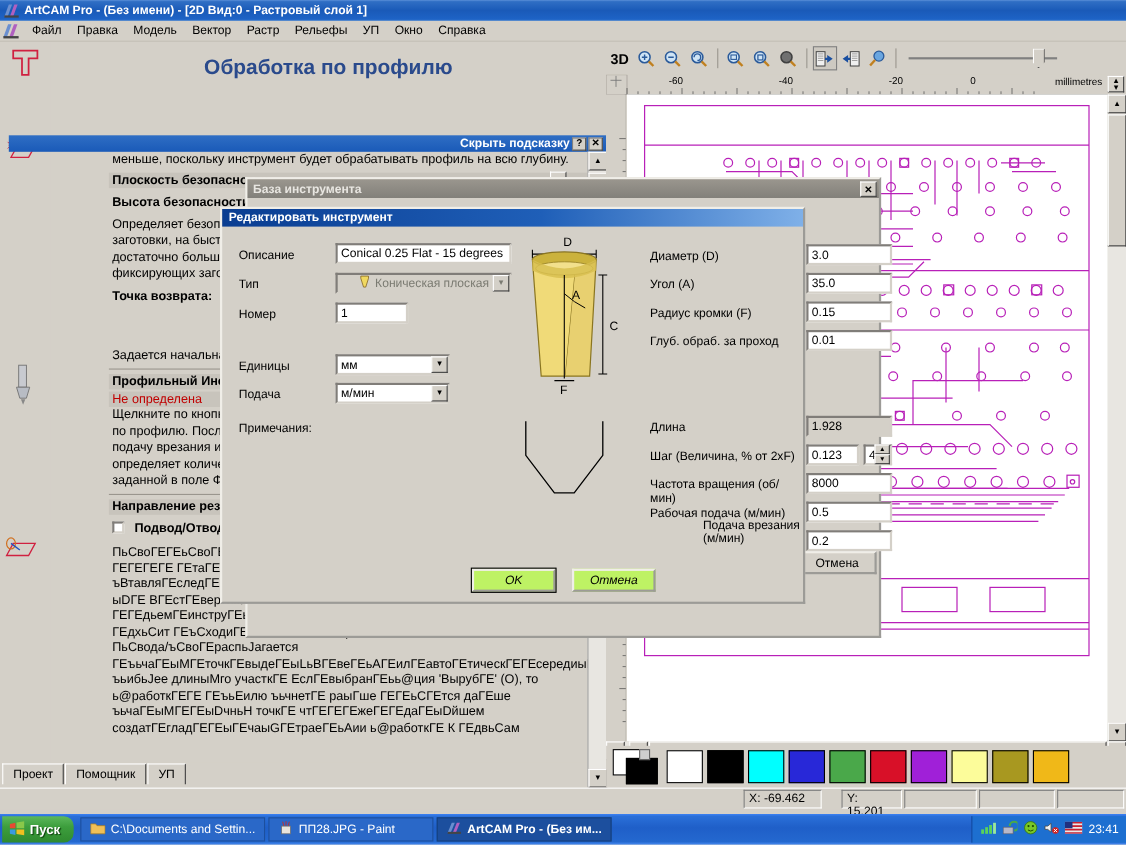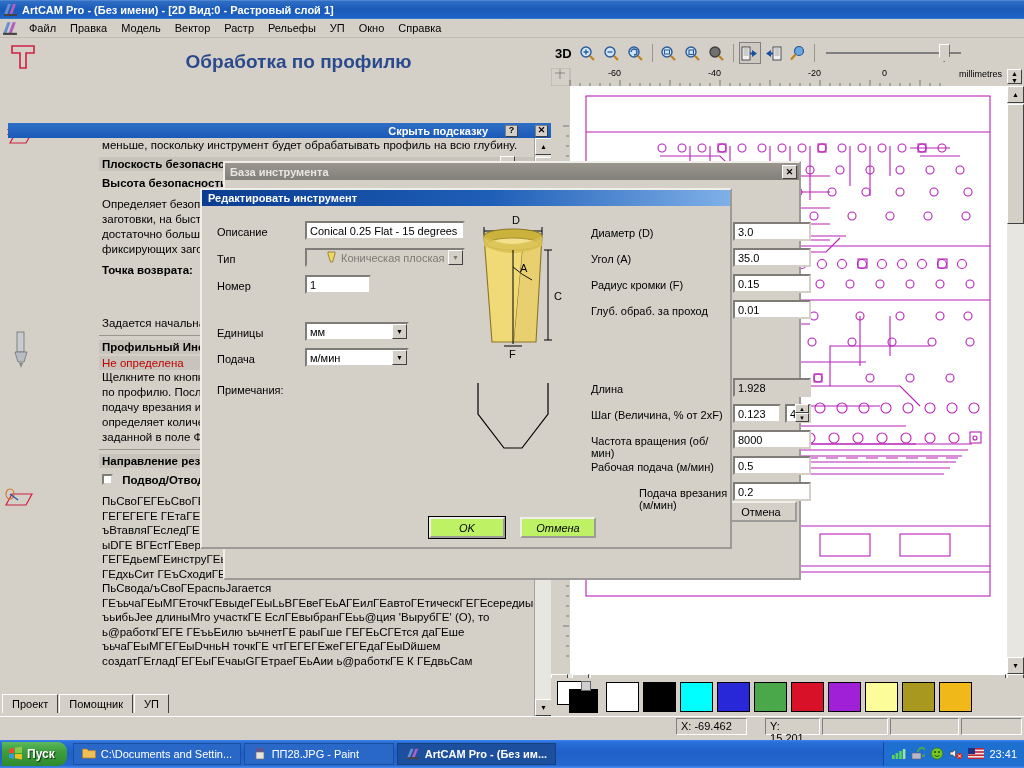--- a/index.html
+++ b/index.html
@@ -45,21 +45,21 @@
   }
   .assist-title {
     position: absolute; left: 0; top: 0; width: 505px; height: 48px;
     display: flex; align-items: center; justify-content: center;
     color: #2a4a8c; font-size: 19px; font-weight: bold;
   }
   .hidehint-bar {
     position: absolute; left: -38px; top: 85px; width: 543px; height: 15px;
     background: linear-gradient(to bottom,#2f6ec4,#1a5ab8);
     color: #fff; font-size: 11px; font-weight: bold;
-    display: flex; align-items: center; justify-content: flex-end; gap: 17px; padding-right: 3px;
+    display: flex; align-items: center; justify-content: flex-end; gap: 2px; padding-right: 3px;
   }
   .hb-btn {
     width: 13px; height: 12px; background: #d4d0c8; color: #000;
     border: 1px solid #808080; border-right-color:#404040; border-bottom-color:#404040;
     font-size: 9px; font-weight: bold; display: flex; align-items: center; justify-content: center;
     font-family: "Liberation Sans", sans-serif; line-height: 1;
   }
   .helpbody {
     position: absolute; left: -38px; top: 100px; width: 543px; height: 578px;
     overflow: hidden; font-size: 11.5px; color: #000;
@@ -948,20 +948,20 @@
       <div>▲</div>
       <div>▼</div>
     </span>
 
     <span class="et-label" style="left:389px; top:245px;">Частота вращения (об/мин)</span>
     <span class="et-input" style="left:531px; top:240px; width:78px; height:19px;">8000</span>
 
     <span class="et-label" style="left:389px; top:271px;">Рабочая подача (м/мин)</span>
     <span class="et-input" style="left:531px; top:266px; width:78px; height:19px;">0.5</span>
 
-    <span class="et-label" style="left:389px; top:297px;padding-left:48px;">Подача врезания (м/мин)</span>
+    <span class="et-label" style="left:389px; top:282px;padding-left:48px;">Подача врезания (м/мин)</span>
     <span class="et-input" style="left:531px; top:292px; width:78px; height:19px;">0.2</span>
 
     <span class="etbtn def" style="left:227px; top:327px; width:76px;">OK</span>
     <span class="etbtn" style="left:318px; top:327px; width:76px;">Отмена</span>
   </div>
 
 </div>
 
 </body></html>

